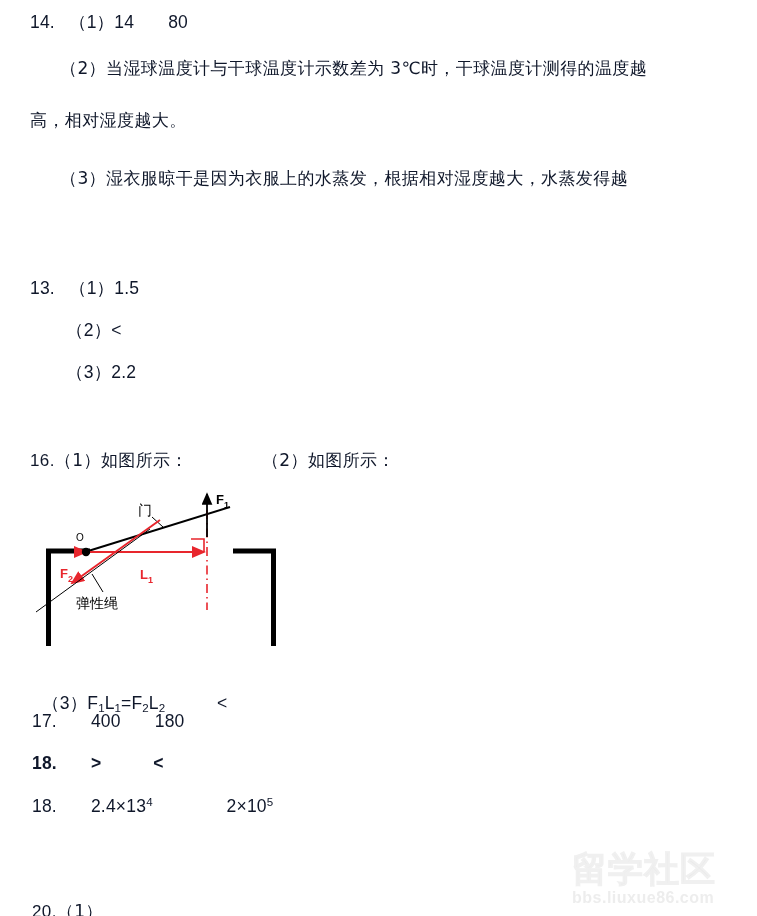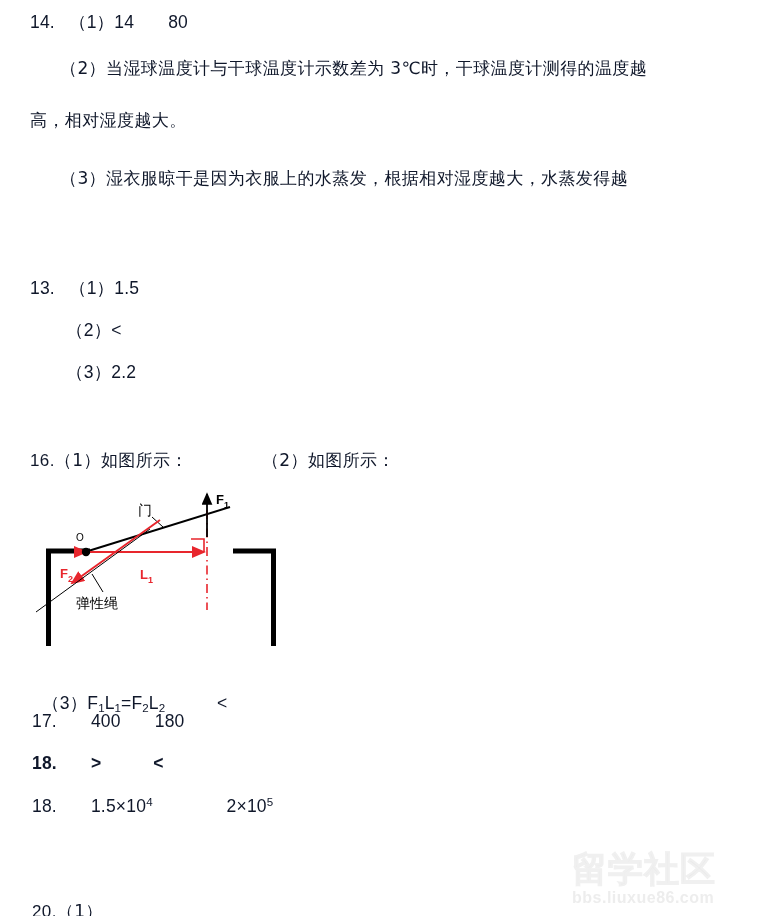--- a/index.html
+++ b/index.html
@@ -214,21 +214,21 @@
 
   <div class="line" style="left:32px; top:713px;">
     <span class="num">17.</span><span class="sp-m"></span><span>400</span><span class="sp-m"></span><span>180</span>
   </div>
 
   <div class="line" style="left:32px; top:755px;font-weight:bold;">
     <span class="num">18.</span><span class="sp-m"></span><span>&gt;</span><span class="sp-l"></span><span>&lt;</span>
   </div>
 
   <div class="line" style="left:32px; top:797px;">
-    <span class="num">18.</span><span class="sp-m"></span><span>1.5×10</span><sup>4</sup><span class="sp-xl"></span><span>2×10</span><sup>5</sup>
+    <span class="num">18.</span><span class="sp-m"></span><span>2.4×13</span><sup>4</sup><span class="sp-xl"></span><span>2×10</span><sup>5</sup>
   </div>
 
   <div class="line cjk" style="left:32px; top:891px;margin-top:12px;">
     <span class="num">20.</span><span>（1）</span>
   </div>
 
   <div id="watermark">
     <div class="wm-main">留学社区</div>
     <div class="wm-sub">bbs.liuxue86.com</div>
   </div>

